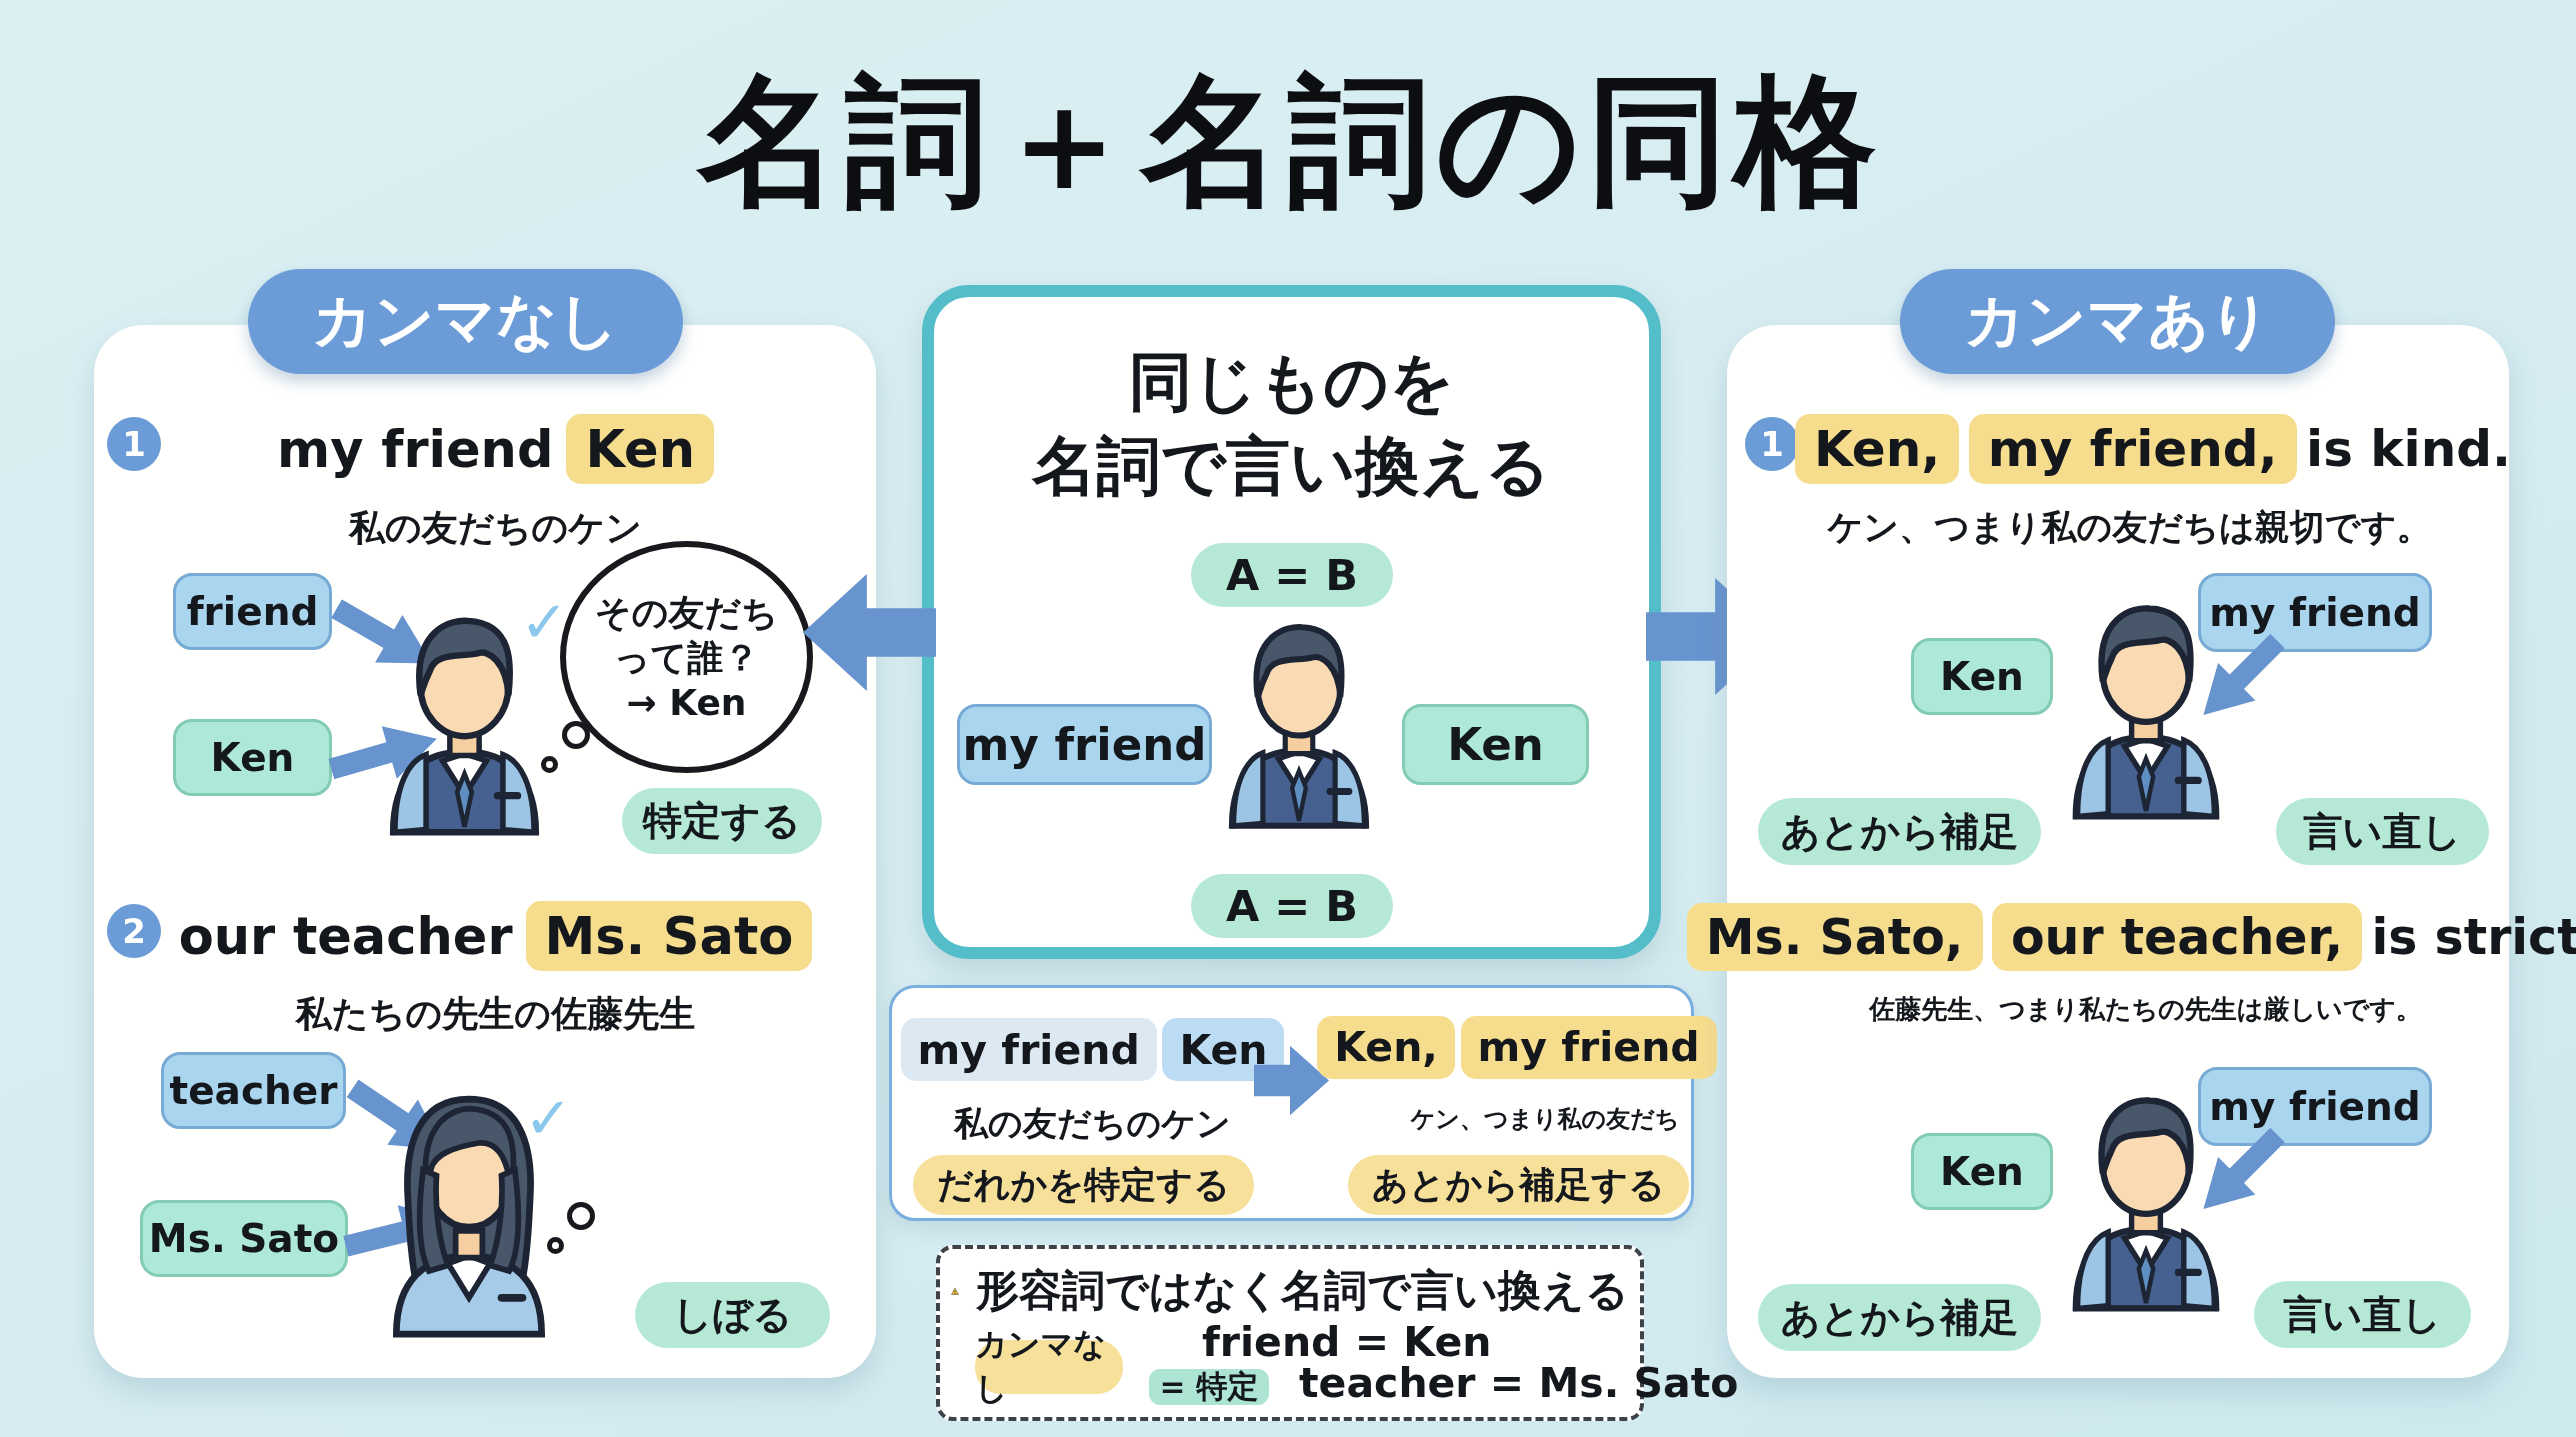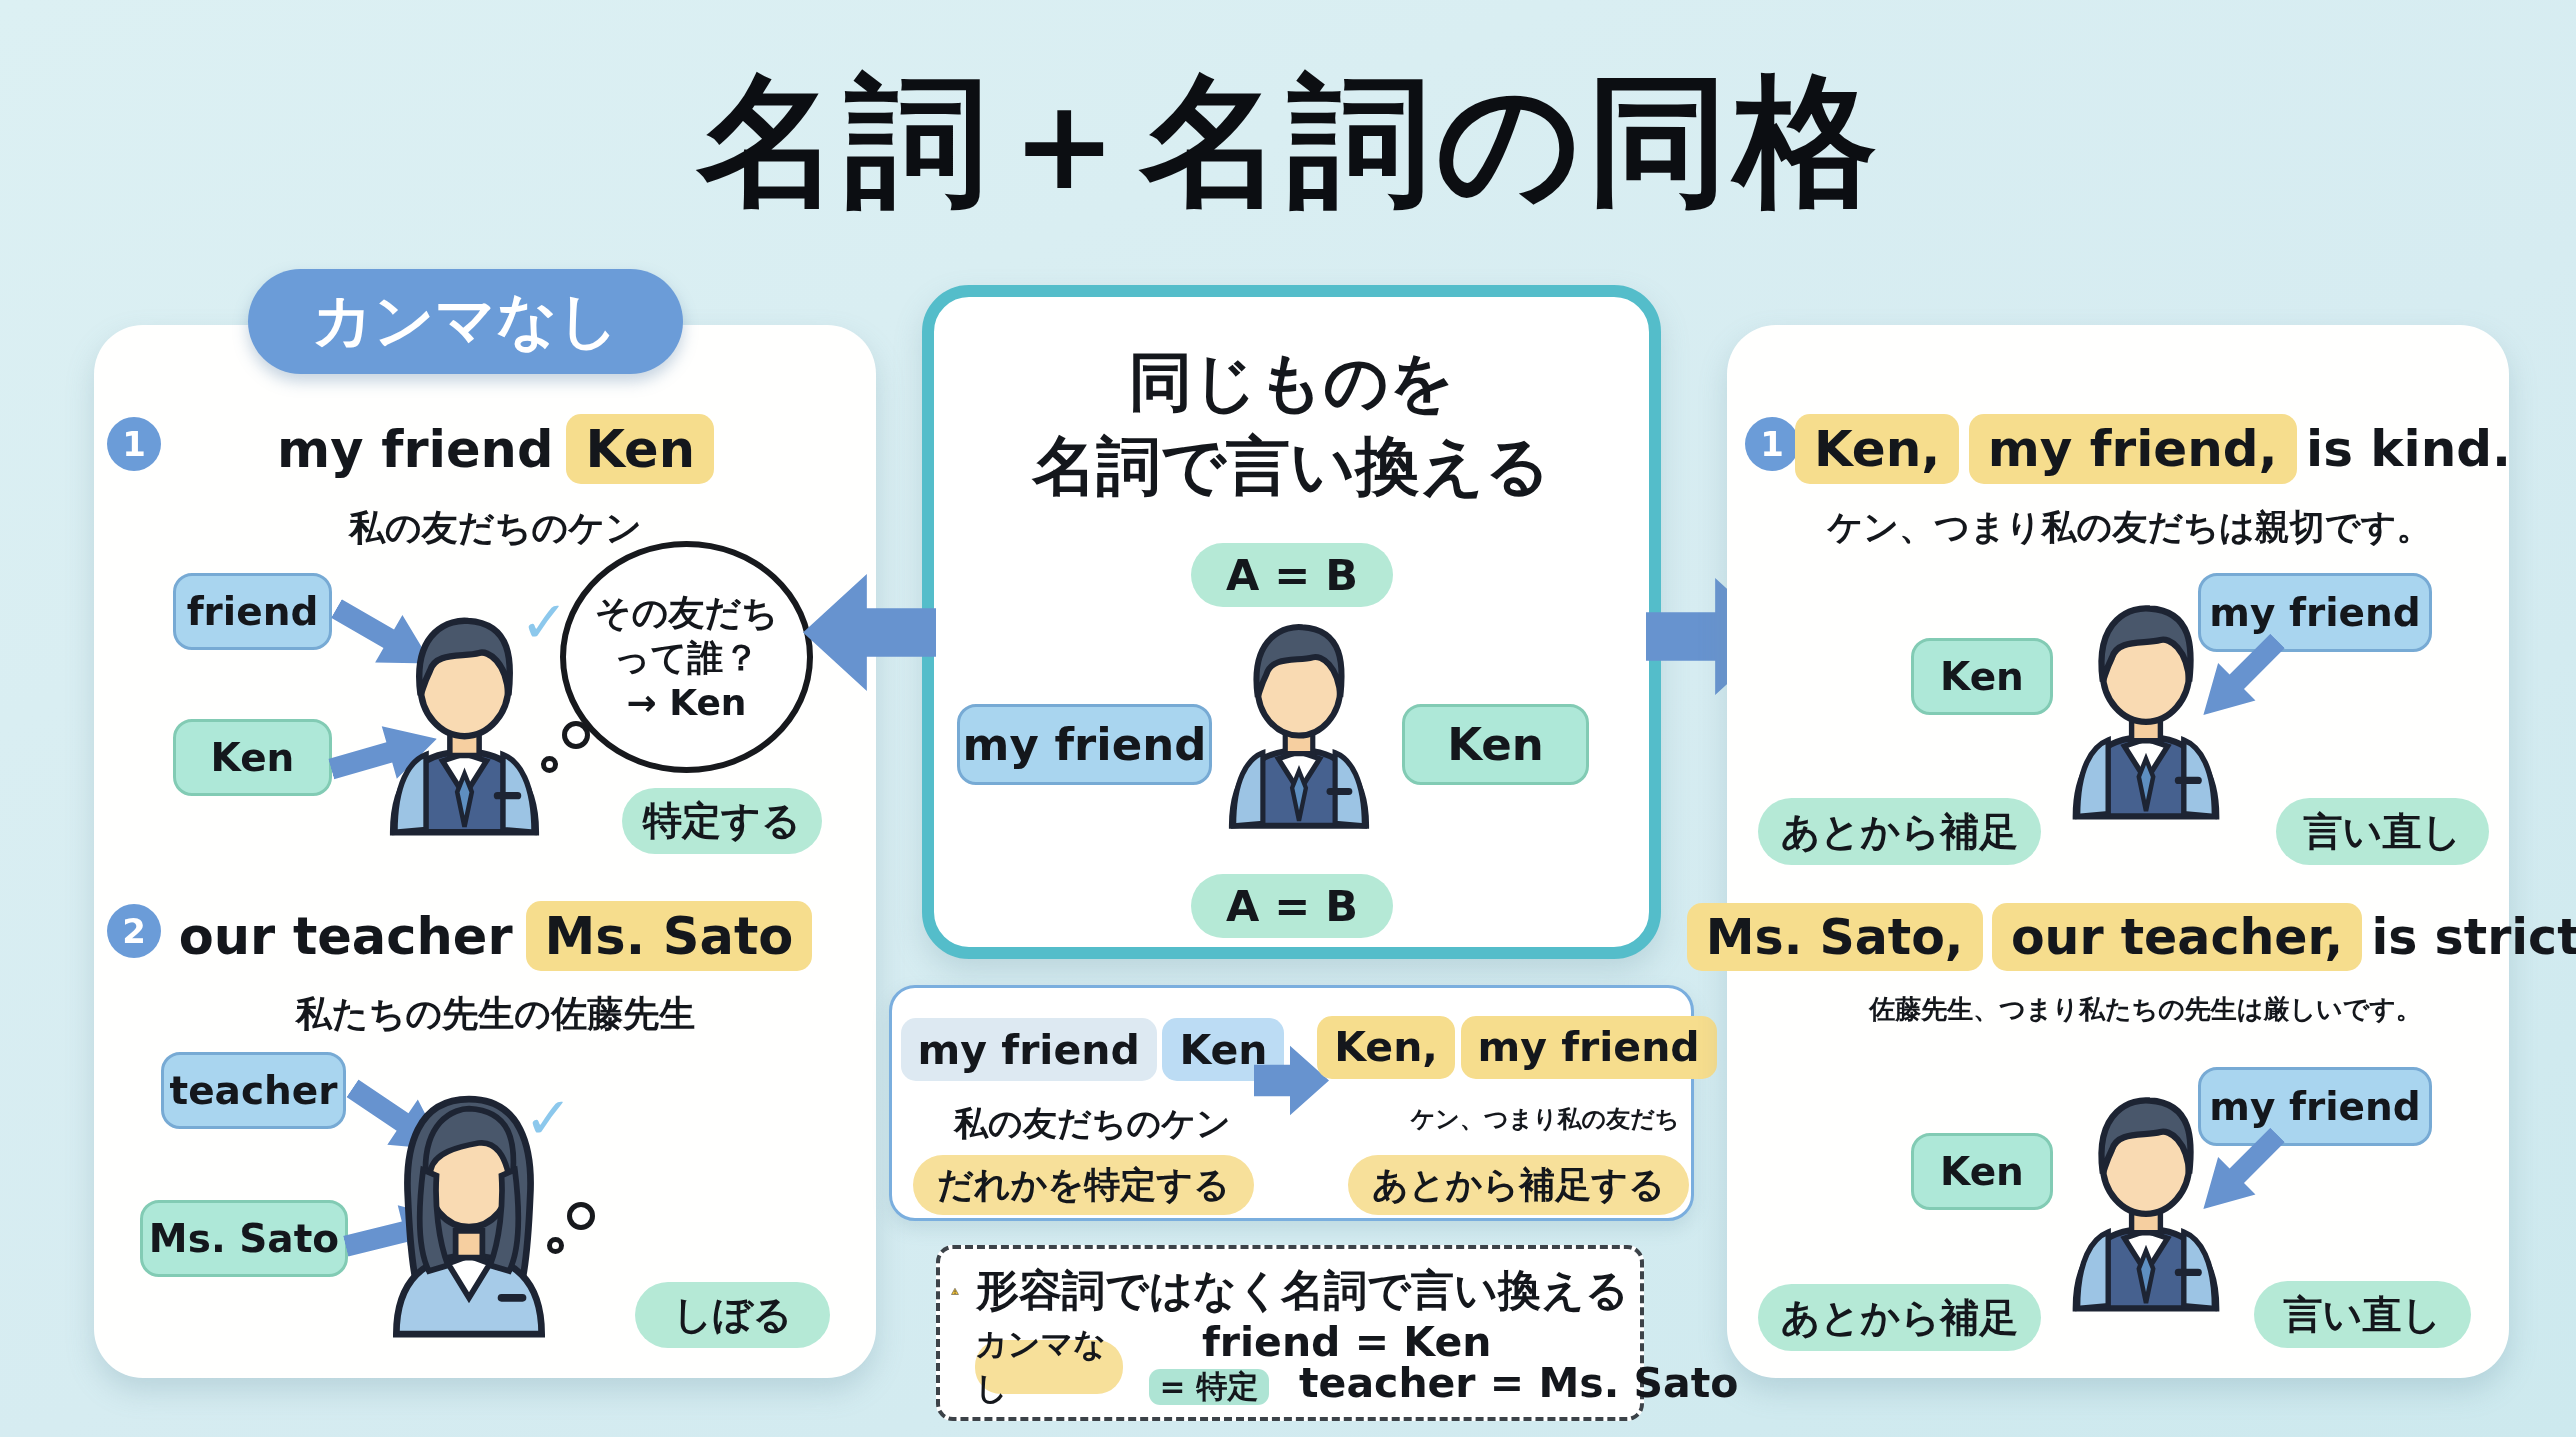--- a/index.html
+++ b/index.html
@@ -204,20 +204,23 @@
         <use href="#warn-triangle"></use>
       </svg>
     <span>形容詞ではなく名詞で言い換える</span>
   </div>
   <div class="note-pill" style="left:975px;top:1340px;width:148px;height:54px">カンマなし</div>
   <div class="note-eq" style="left:1202px;top:1318px">friend = Ken</div>
   <div class="note-chip" style="left:1149px;top:1369px;width:120px;height:36px">= 特定</div>
   <div class="note-eq" style="left:1299px;top:1359px">teacher = Ms. Sato</div>
 
   <div class="panel" style="left:1727px;top:325px;width:782px;height:1053px"></div>
+  <div class="hdr-pill" style="left:1900px;top:269px;width:435px">
+    <span>カンマあり</span>
+  </div>
 
   <div class="numcircle" style="left:1745px;top:417px">1</div>
   <div class="sentence" style="left:1802px;top:404px;width:702px;height:90px;font-size:50px;gap:9.4px">
     <span class="hl">Ken,</span>
     <span class="hl">my friend,</span>
     <span>is kind.</span>
   </div>
   <div class="caption" style="left:1760px;top:504px;width:739px;font-size:35px">ケン、つまり私の友だちは親切です。</div>
 
   <div class="lbl lbl-mint" style="left:1911px;top:638px;width:142px;height:77px">Ken</div>

